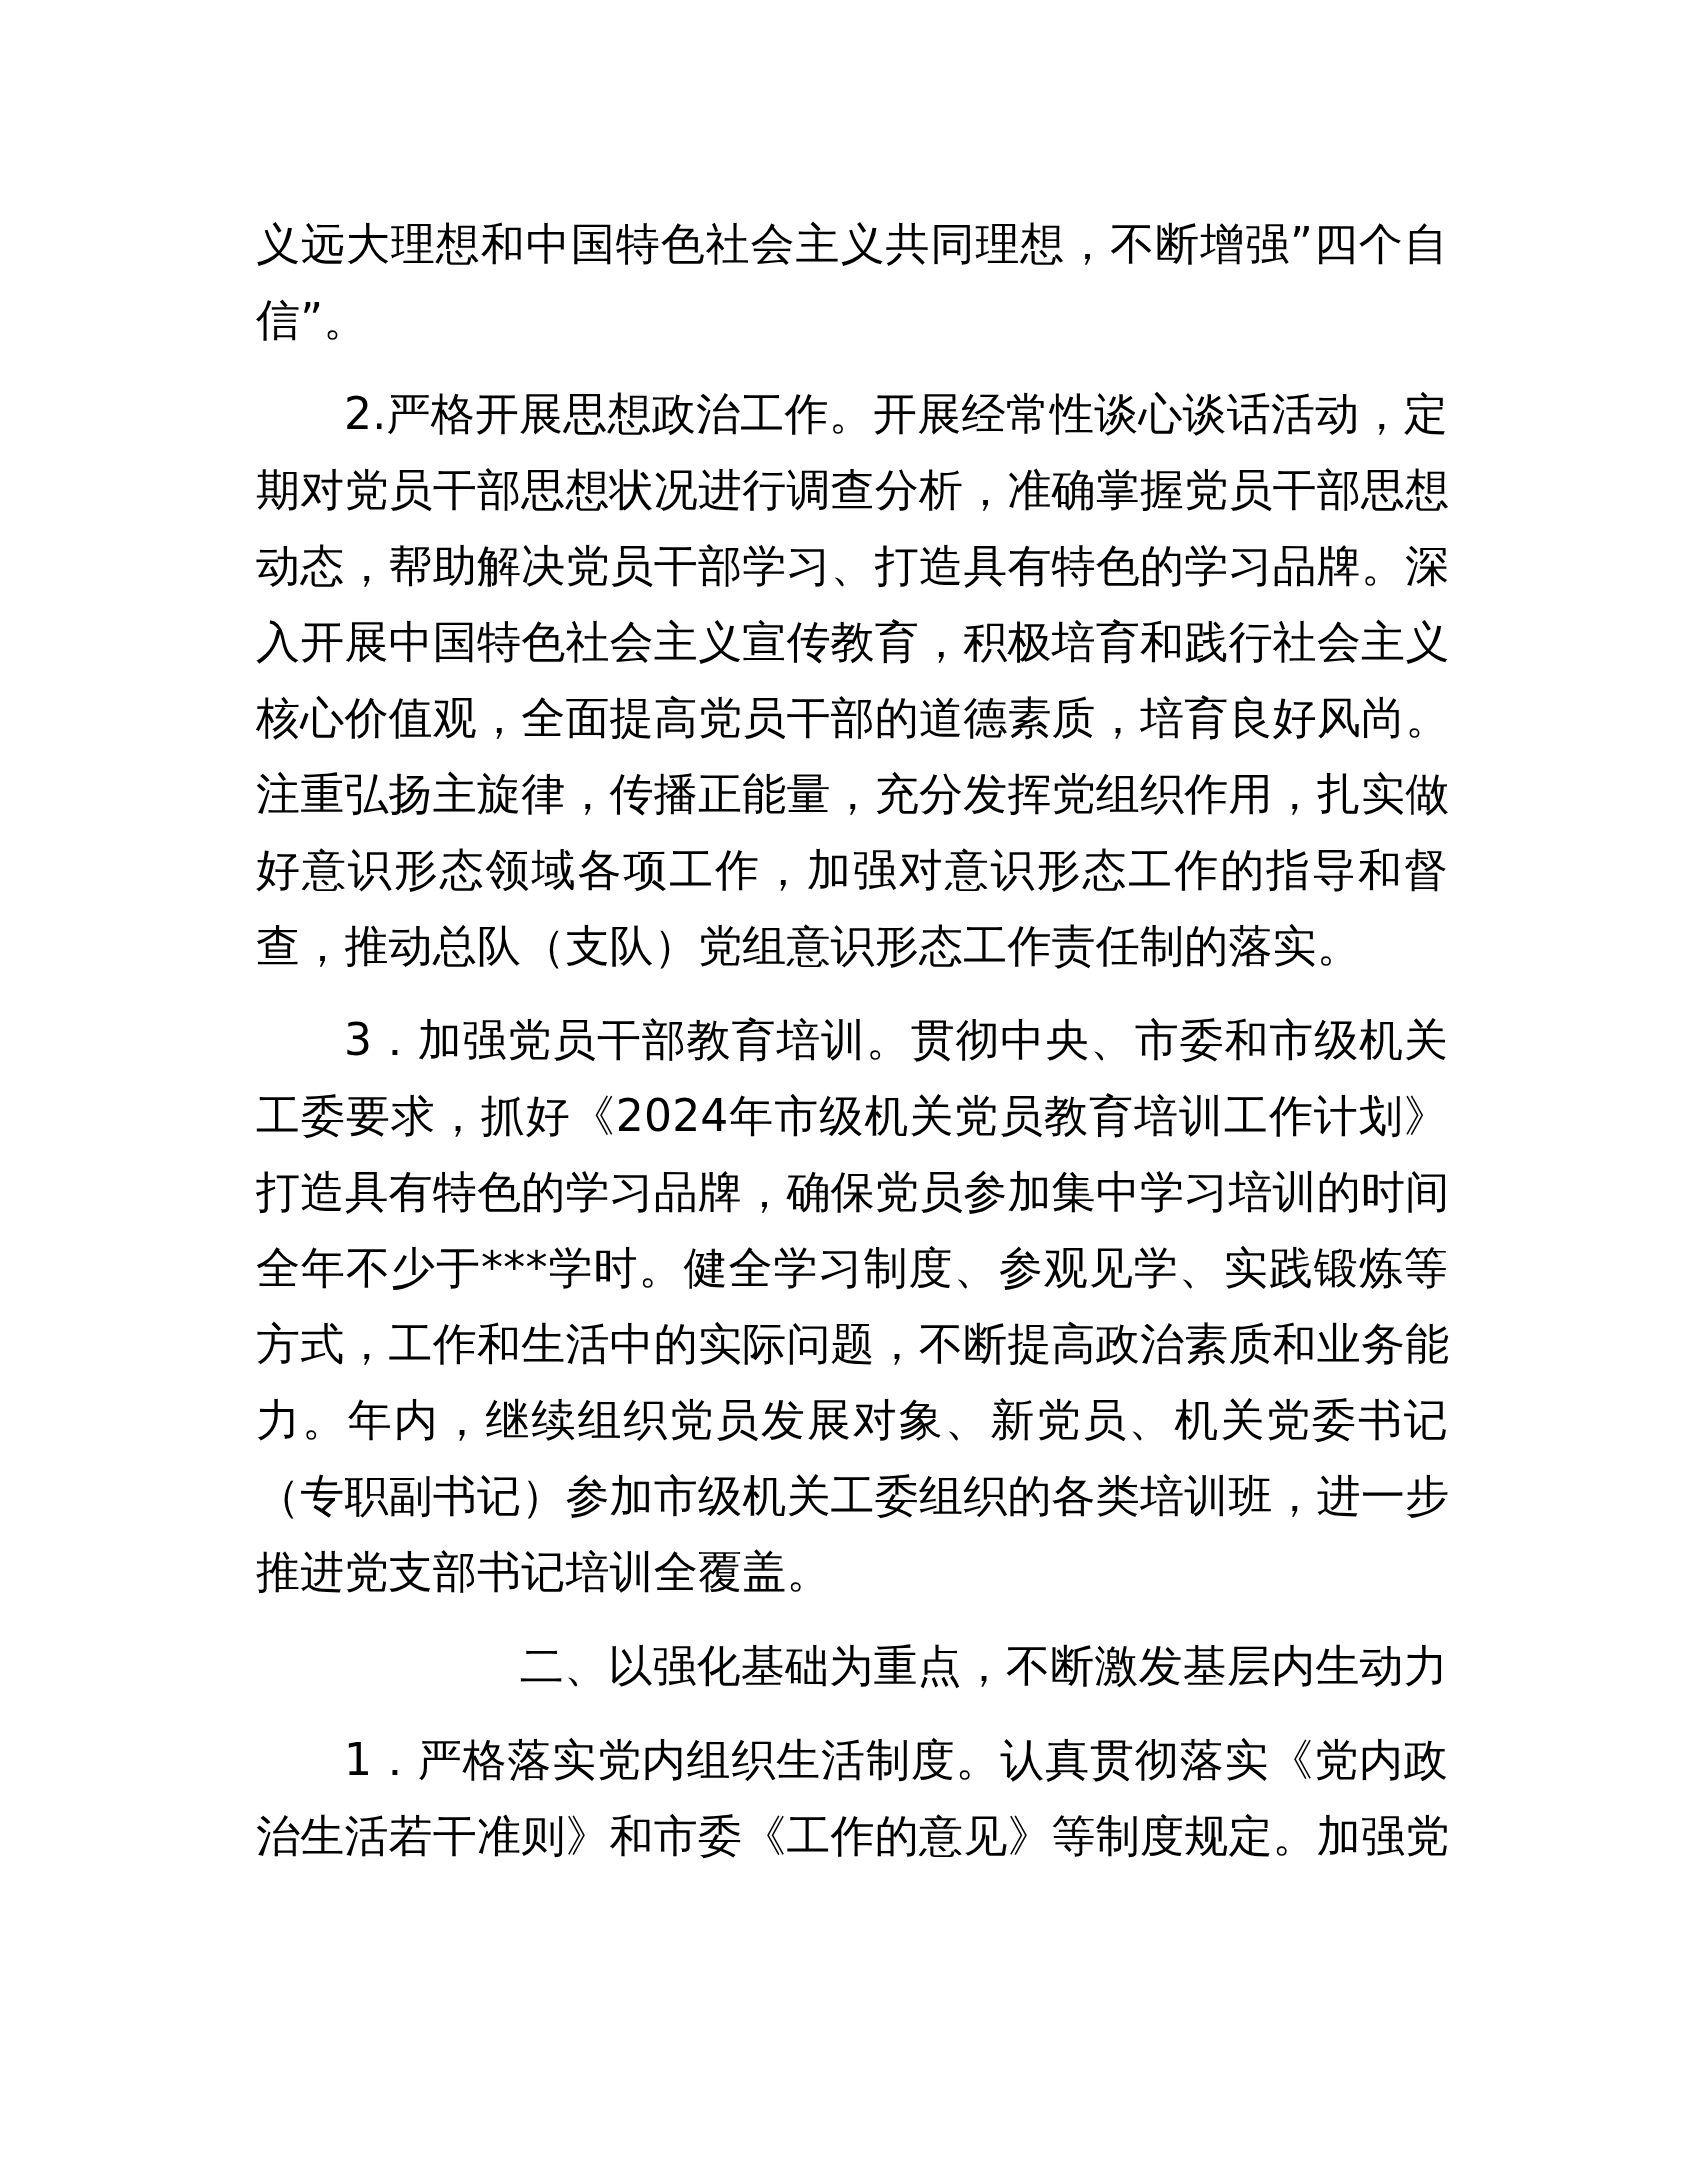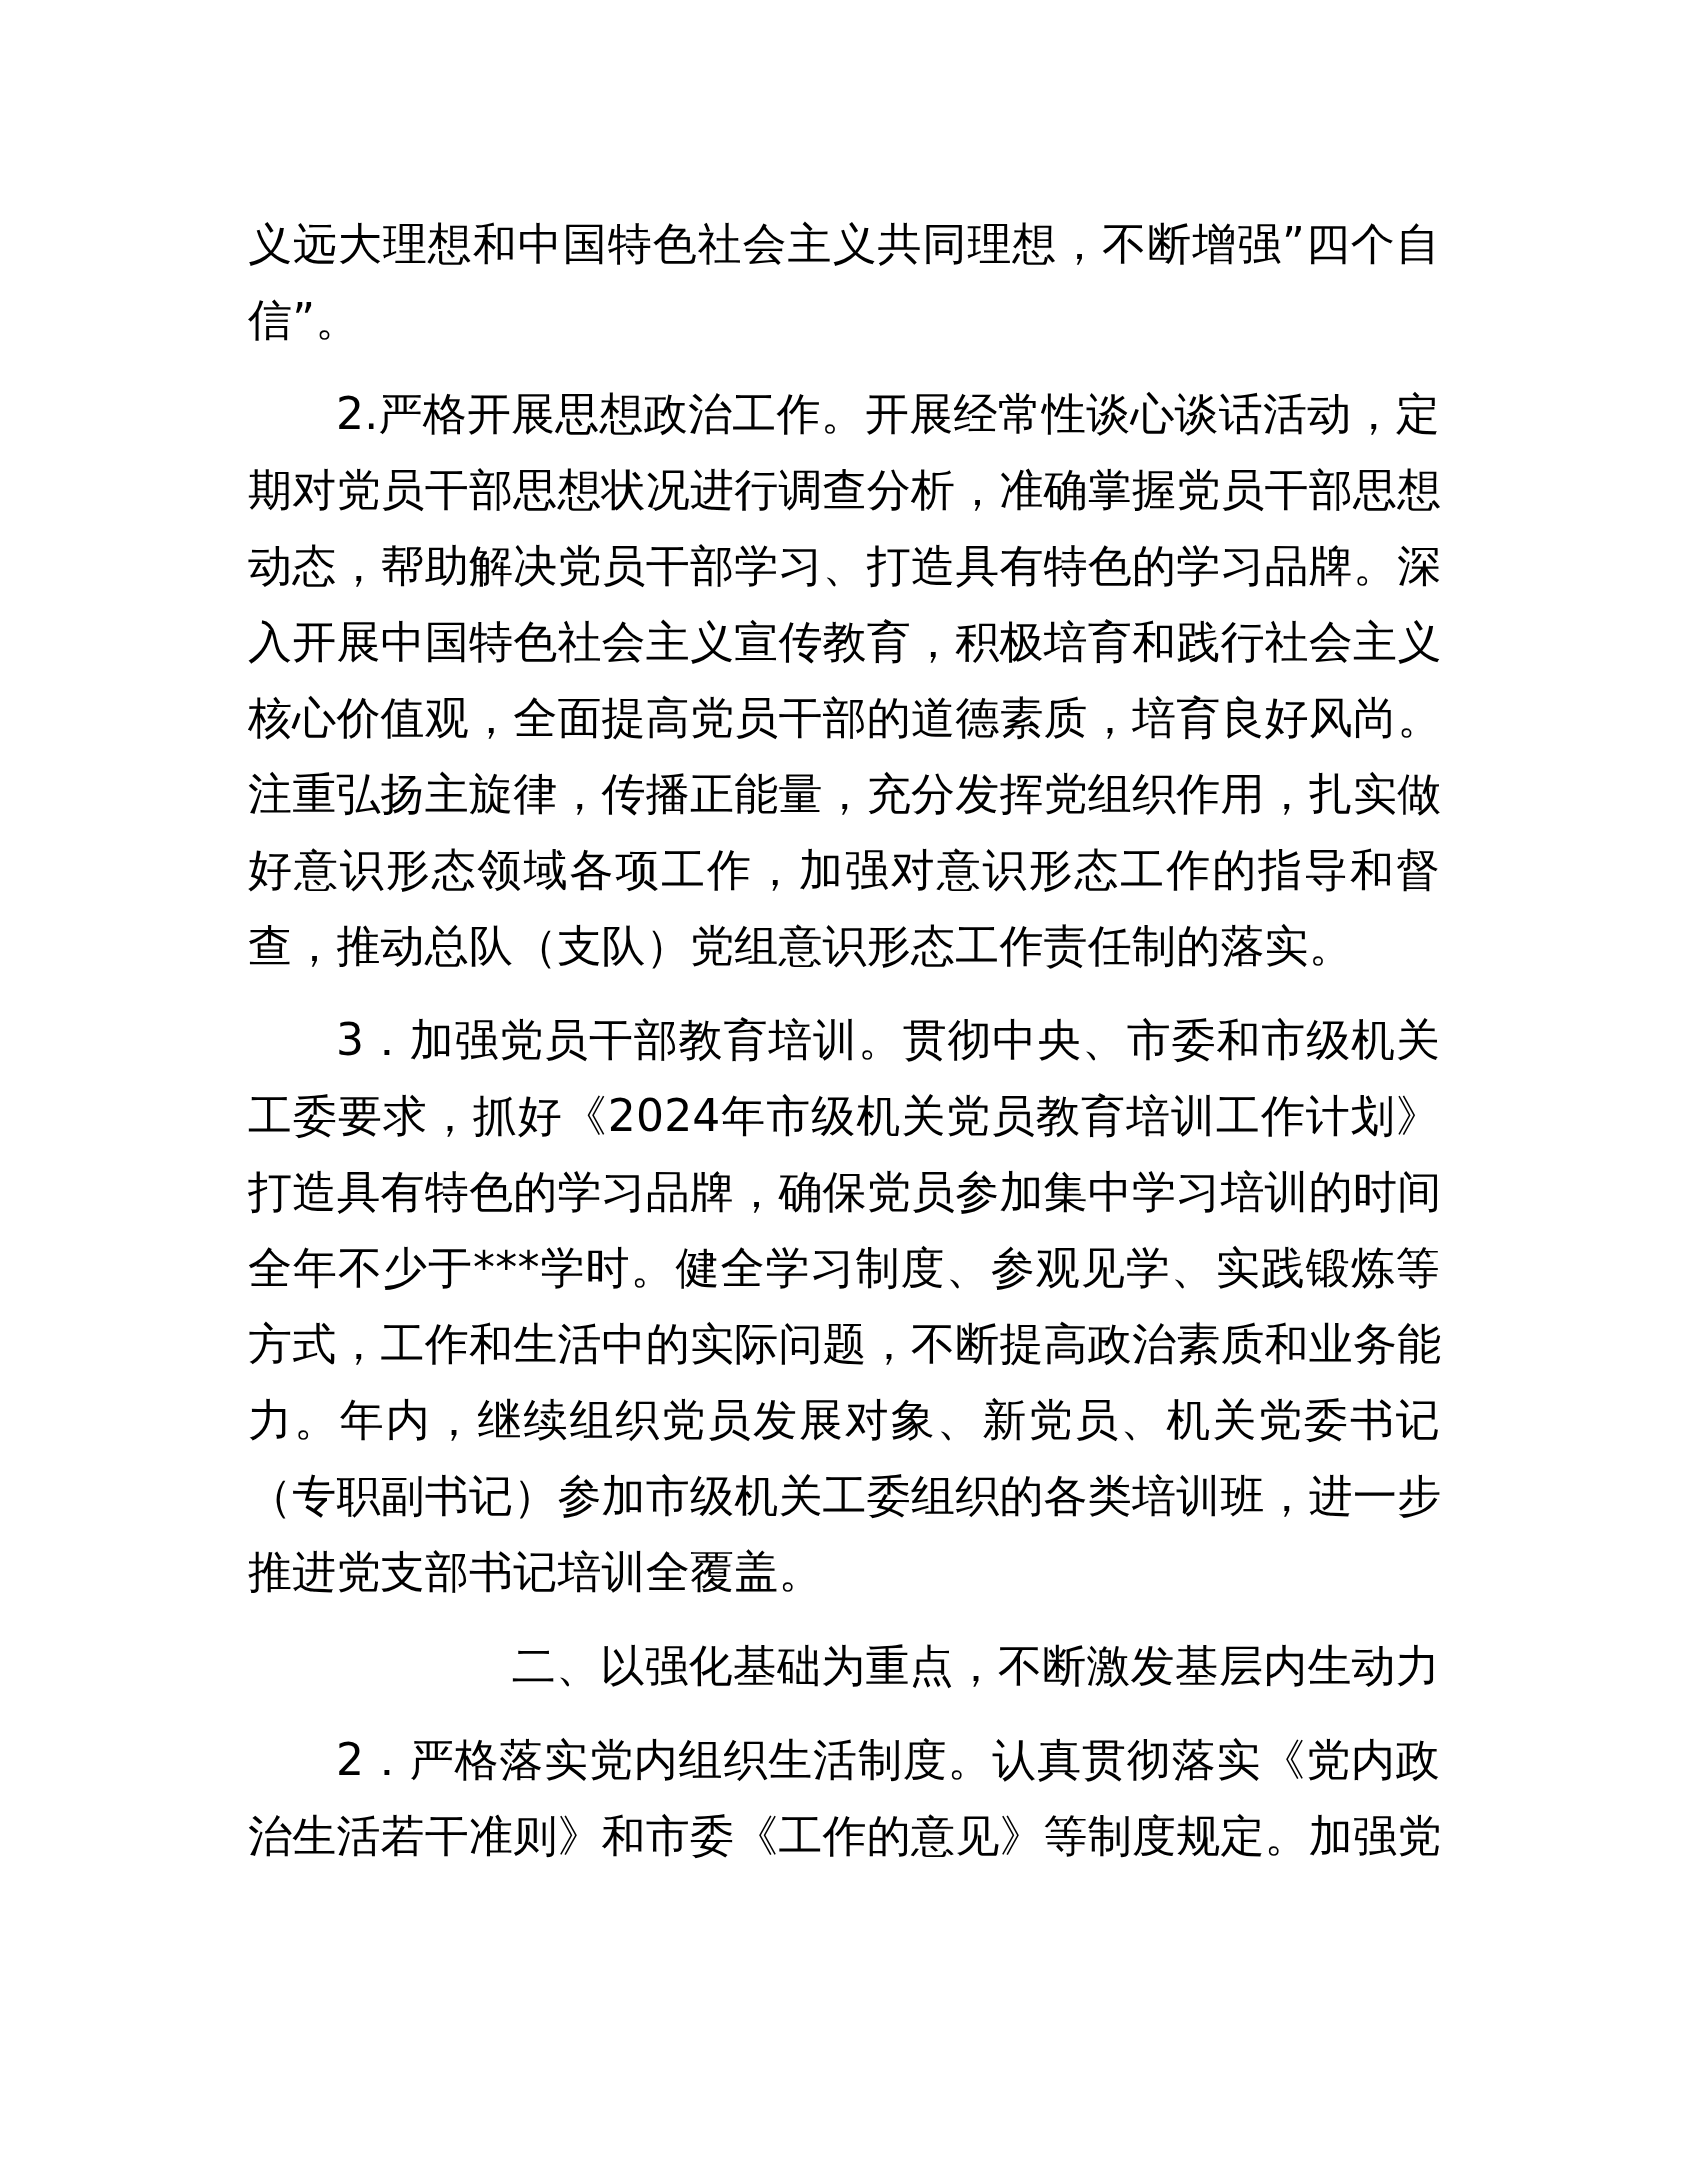--- a/index.html
+++ b/index.html
@@ -10,21 +10,21 @@
   body {
     width: 1683px;
     height: 2178px;
     position: relative;
     overflow: hidden;
     font-family: "DejaVu Sans", "Liberation Sans", sans-serif;
     color: #000000;
   }
   .page {
     position: absolute;
-    left: 248px;
+    left: 256px;
     top: 206px;
     width: 1192px;
   }
   .para {
     margin: 0 0 18px 0;
   }
   .line {
     display: block;
     height: 76px;
     line-height: 76px;
@@ -74,18 +74,18 @@
     <span class="line justify">力。年内，继续组织党员发展对象、新党员、机关党委书记</span>
     <span class="line justify">（专职副书记）参加市级机关工委组织的各类培训班，进一步</span>
     <span class="line">推进党支部书记培训全覆盖。</span>
   </div>
 
   <div class="heading">
     <span class="line indent">二、以强化基础为重点，不断激发基层内生动力</span>
   </div>
 
   <div class="para">
-    <span class="line indent justify">2．严格落实党内组织生活制度。认真贯彻落实《党内政</span>
+    <span class="line indent justify">1．严格落实党内组织生活制度。认真贯彻落实《党内政</span>
     <span class="line justify">治生活若干准则》和市委《工作的意见》等制度规定。加强党</span>
   </div>
 
 </div>
 
 
 </body></html>

